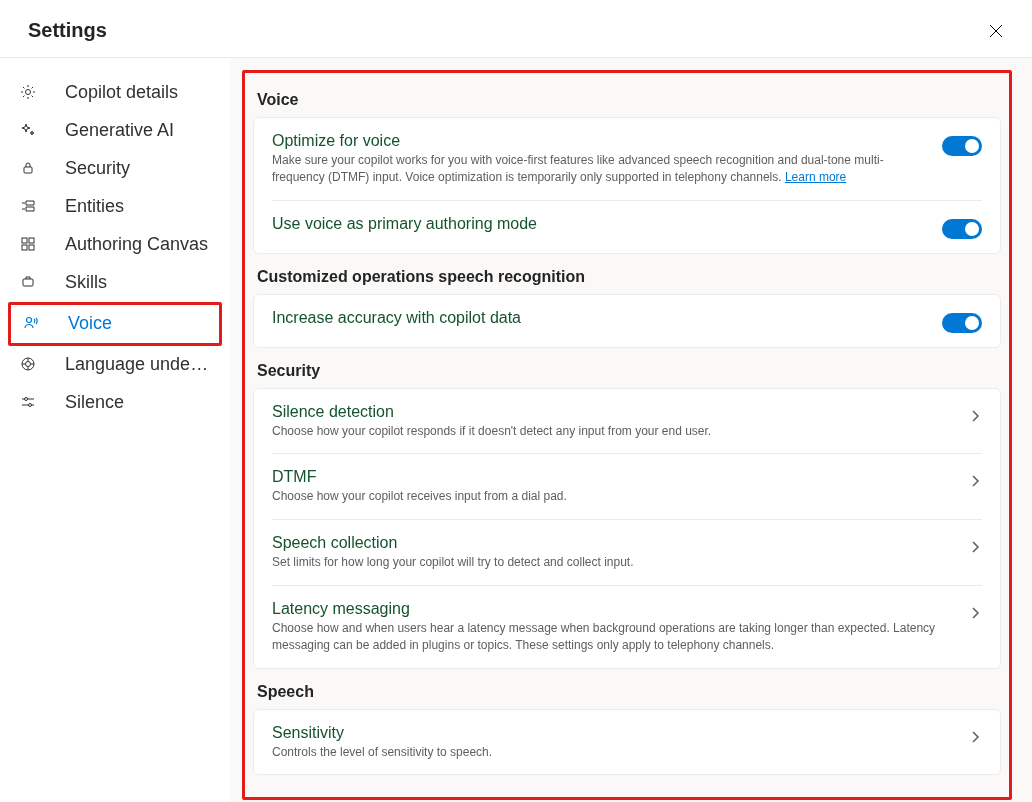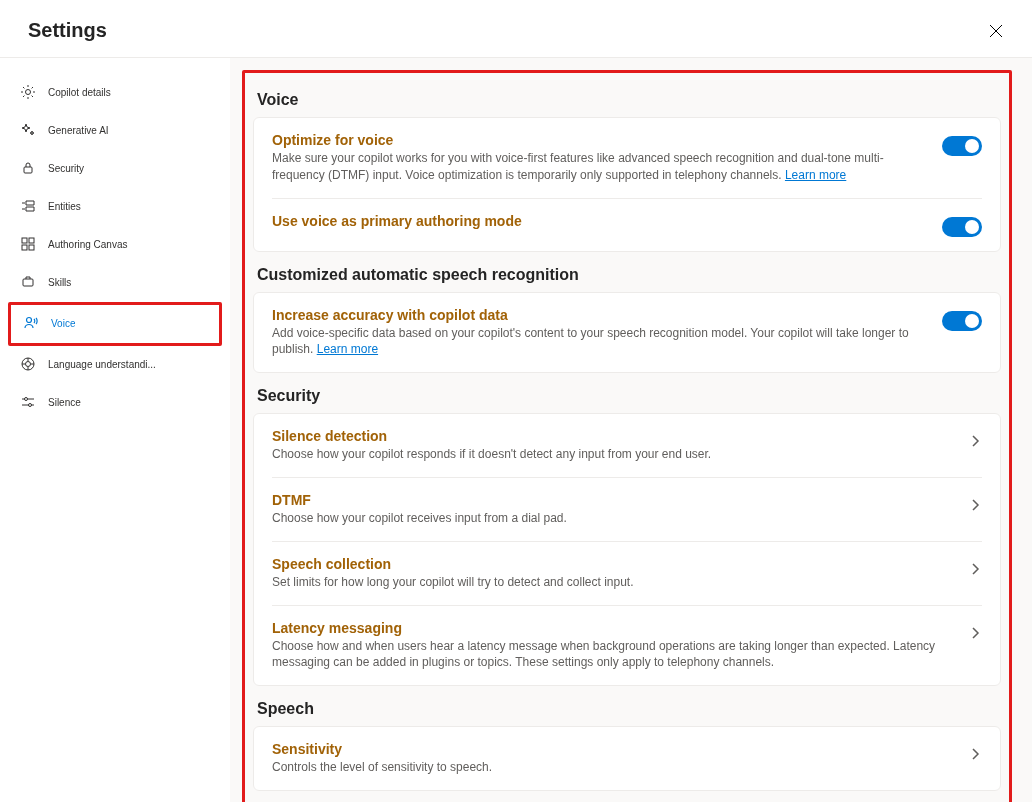--- a/index.html
+++ b/index.html
@@ -3,33 +3,33 @@
 <meta charset="utf-8">
 <style>
 * { box-sizing: border-box; margin: 0; padding: 0; }
 body { font-family: "Segoe UI", -apple-system, sans-serif; background: #faf9f8; color: #323130; font-size: 14px; width: 1032px; height: 802px; overflow: hidden; }
 .header { height: 58px; border-bottom: 1px solid #edebe9; background: #fff; display: flex; align-items: center; justify-content: space-between; padding: 4px 20px 0 28px; }
 .header h1 { font-size: 20px; font-weight: 600; color: #242424; }
 .close-btn { width: 32px; height: 32px; display: flex; align-items: center; justify-content: center; cursor: pointer; border: none; background: transparent; }
 .close-btn svg { width: 14px; height: 14px; }
 .layout { display: flex; height: calc(802px - 58px); }
 .sidebar { width: 230px; background: #fff; padding: 16px 8px; flex-shrink: 0; }
-.sidebar-item { display: flex; align-items: center; padding: 8px 12px; gap: 12px; border-radius: 4px; cursor: pointer; font-size: 10px; color: #323130; margin-bottom: 2px; height: 36px; }
+.sidebar-item { display: flex; align-items: center; padding: 8px 12px; gap: 29px; border-radius: 4px; cursor: pointer; font-size: 18px; color: #323130; margin-bottom: 2px; height: 36px; }
 .sidebar-item.active { color: #0078d4; background: #fff; }
 .icon { width: 16px; height: 16px; flex-shrink: 0; display: inline-flex; align-items: center; justify-content: center; }
 .icon svg { stroke: currentColor; }
 .main { flex: 1; padding: 12px 20px 20px 12px; overflow-y: auto; }
 .annotated { border: 3px solid #e21b1b; border-radius: 2px; }
 .annotated-sidebar { border: 3px solid #e21b1b; border-radius: 2px; }
 .section-title { font-size: 16px; font-weight: 600; color: #242424; margin: 14px 0 8px 4px; }
 .card { background: #fff; border: 1px solid #edebe9; border-radius: 6px; padding: 0 18px; margin-bottom: 6px; }
 .row { display: flex; align-items: flex-start; justify-content: space-between; padding: 14px 0; gap: 20px; }
 .row + .row { border-top: 1px solid #edebe9; gap: 24px; }
 .row-text { flex: 1; }
-.row-title { font-size: 14px; font-weight: 700; color: #a16207; margin-bottom: 2px; }
+.row-title { font-size: 16px; font-weight: 400; color: #14532d; margin-bottom: 2px; }
 .row-desc { font-size: 12px; color: #605e5c; line-height: 1.4; }
 .learn-more { color: #0078d4; text-decoration: underline; cursor: pointer; }
 .toggle { width: 40px; height: 20px; background: #0078d4; border-radius: 10px; position: relative; cursor: pointer; flex-shrink: 0; margin-top: 4px; }
 .toggle::after { content: ""; position: absolute; width: 14px; height: 14px; background: #fff; border-radius: 50%; top: 3px; right: 3px; }
 .chevron { width: 14px; height: 14px; flex-shrink: 0; margin-top: 6px; cursor: pointer; }
 .nav-label { white-space: nowrap; overflow: hidden; text-overflow: ellipsis; }
 </style>
 </head>
 <body>
 
@@ -150,28 +150,25 @@
           <div class="toggle"></div>
         </div>
         <div class="row">
           <div class="row-text">
             <div class="row-title">Use voice as primary authoring mode</div>
           </div>
           <div class="toggle"></div>
         </div>
       </div>
 
-      <h2 class="section-title">Customized automatic speech recognition</h2>
+      <h2 class="section-title">Customized operations speech recognition</h2>
       <div class="card">
         <div class="row">
           <div class="row-text">
             <div class="row-title">Increase accuracy with copilot data</div>
-            <div class="row-desc">
-              <span>Add voice-specific data based on your copilot's content to your speech recognition model. Your copilot will take longer to publish. </span><a class="learn-more">Learn more</a>
-            </div>
           </div>
           <div class="toggle"></div>
         </div>
       </div>
 
       <h2 class="section-title">Security</h2>
       <div class="card">
         <div class="row">
           <div class="row-text">
             <div class="row-title">Silence detection</div>

